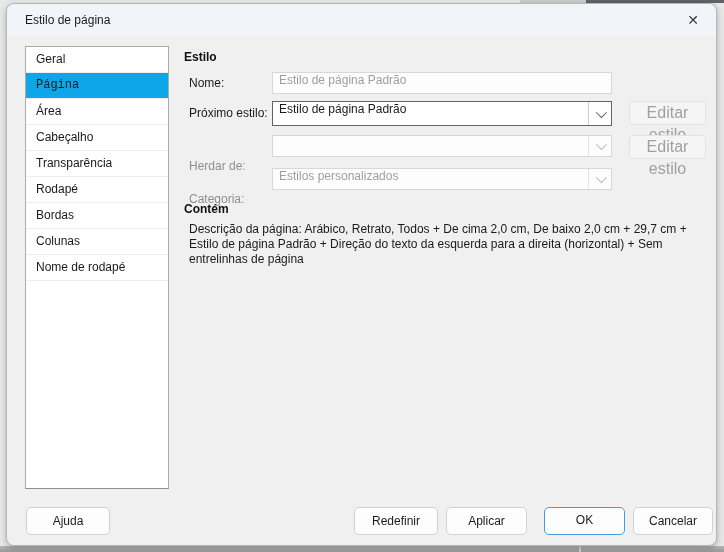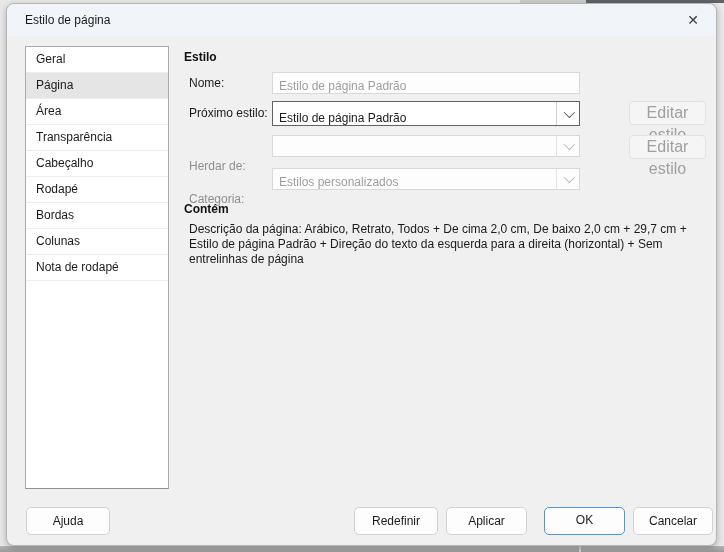--- a/index.html
+++ b/index.html
@@ -36,30 +36,30 @@
   
   .sidebar{
     position:absolute;left:18px;top:42px;width:144px;height:443px;
     background:#ffffff;border:1px solid #ababab;border-bottom-color:#8f8f8f;
     box-sizing:border-box;
   }
   .side-item{
     height:26px;line-height:25px;padding-left:10px;
     border-bottom:1px solid #ededed;color:#1a1a1a;box-sizing:border-box;
   }
-  .side-item.selected{background:#e5e5e5;}
+  .side-item.selected{background:#0ea5e9;font-family:Liberation Mono, monospace;}
 
   
   .group-header{position:absolute;font-weight:bold;color:#111;}
   .field-label{position:absolute;left:182px;color:#1a1a1a;}
   .field-label.disabled{color:#8f8f8f;margin-top:20px;}
 
   .textbox,.combobox{
-    position:absolute;left:265px;width:308px;box-sizing:border-box;
-    background:#ffffff;display:flex;align-items:flex-end;
+    position:absolute;left:265px;width:340px;box-sizing:border-box;
+    background:#ffffff;display:flex;align-items:flex-start;
   }
   .textbox{border:1px solid #d6d6d6;}
   .combobox{border:1px solid #d6d6d6;}
   .combobox.enabled{border:1px solid #636363;}
   .combobox.disabled,.textbox.disabled{background:#fdfdfd;border-color:#d8d8d8;}
   .box-text{padding-left:6px;flex:1;white-space:nowrap;overflow:hidden;}
   .box-text.gray{color:#9e9e9e;}
   .drop-zone{
     width:22px;align-self:stretch;display:flex;align-items:center;justify-content:center;
     border-left:1px solid #e3e3e3;
@@ -105,26 +105,26 @@
     <div class="title">Estilo de página</div>
     <div class="close-btn">
       <span>✕</span>
     </div>
   </div>
 
   <div class="sidebar">
     <div class="side-item">Geral</div>
     <div class="side-item selected">Página</div>
     <div class="side-item">Área</div>
+    <div class="side-item">Cabeçalho</div>
     <div class="side-item">Transparência</div>
-    <div class="side-item">Cabeçalho</div>
     <div class="side-item">Rodapé</div>
     <div class="side-item">Bordas</div>
     <div class="side-item">Colunas</div>
-    <div class="side-item">Nota de rodapé</div>
+    <div class="side-item">Nome de rodapé</div>
   </div>
 
   <div class="group-header" style="left:177px;top:46px;">Estilo</div>
 
   <div class="field-label" style="top:72px;">Nome:</div>
   <div class="textbox disabled" style="top:68px;height:22px;">
     <span class="box-text gray">Estilo de página Padrão</span>
   </div>
 
   <div class="field-label" style="top:102px;">Próximo estilo:</div>

